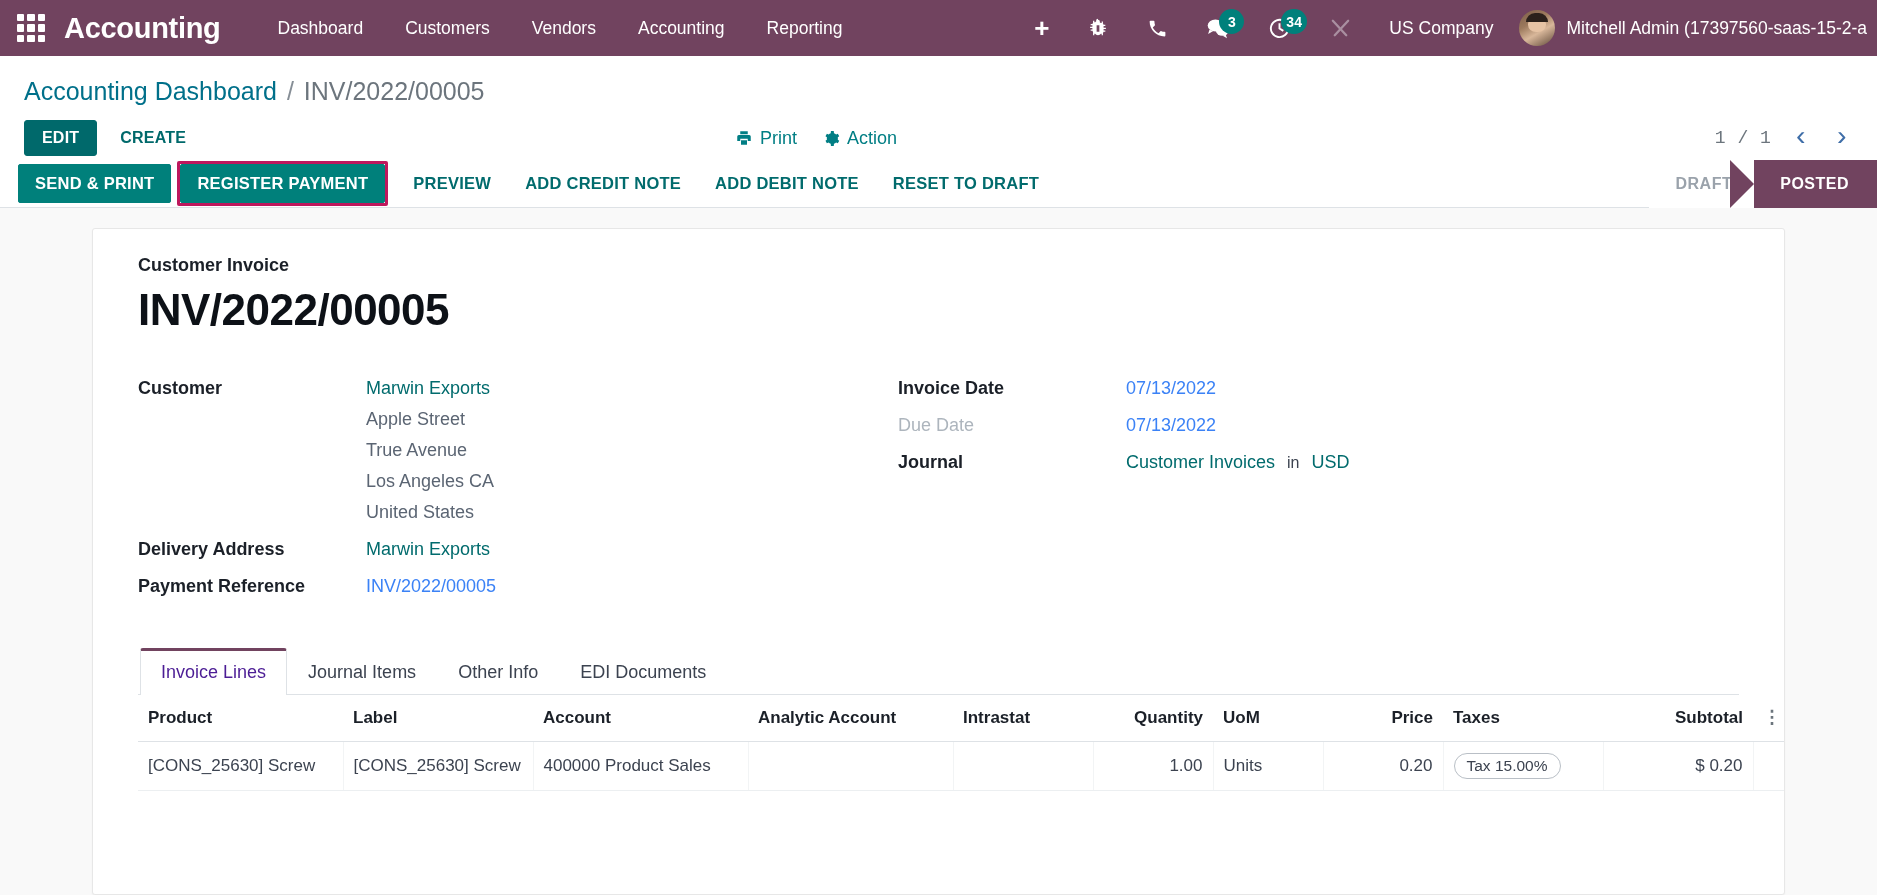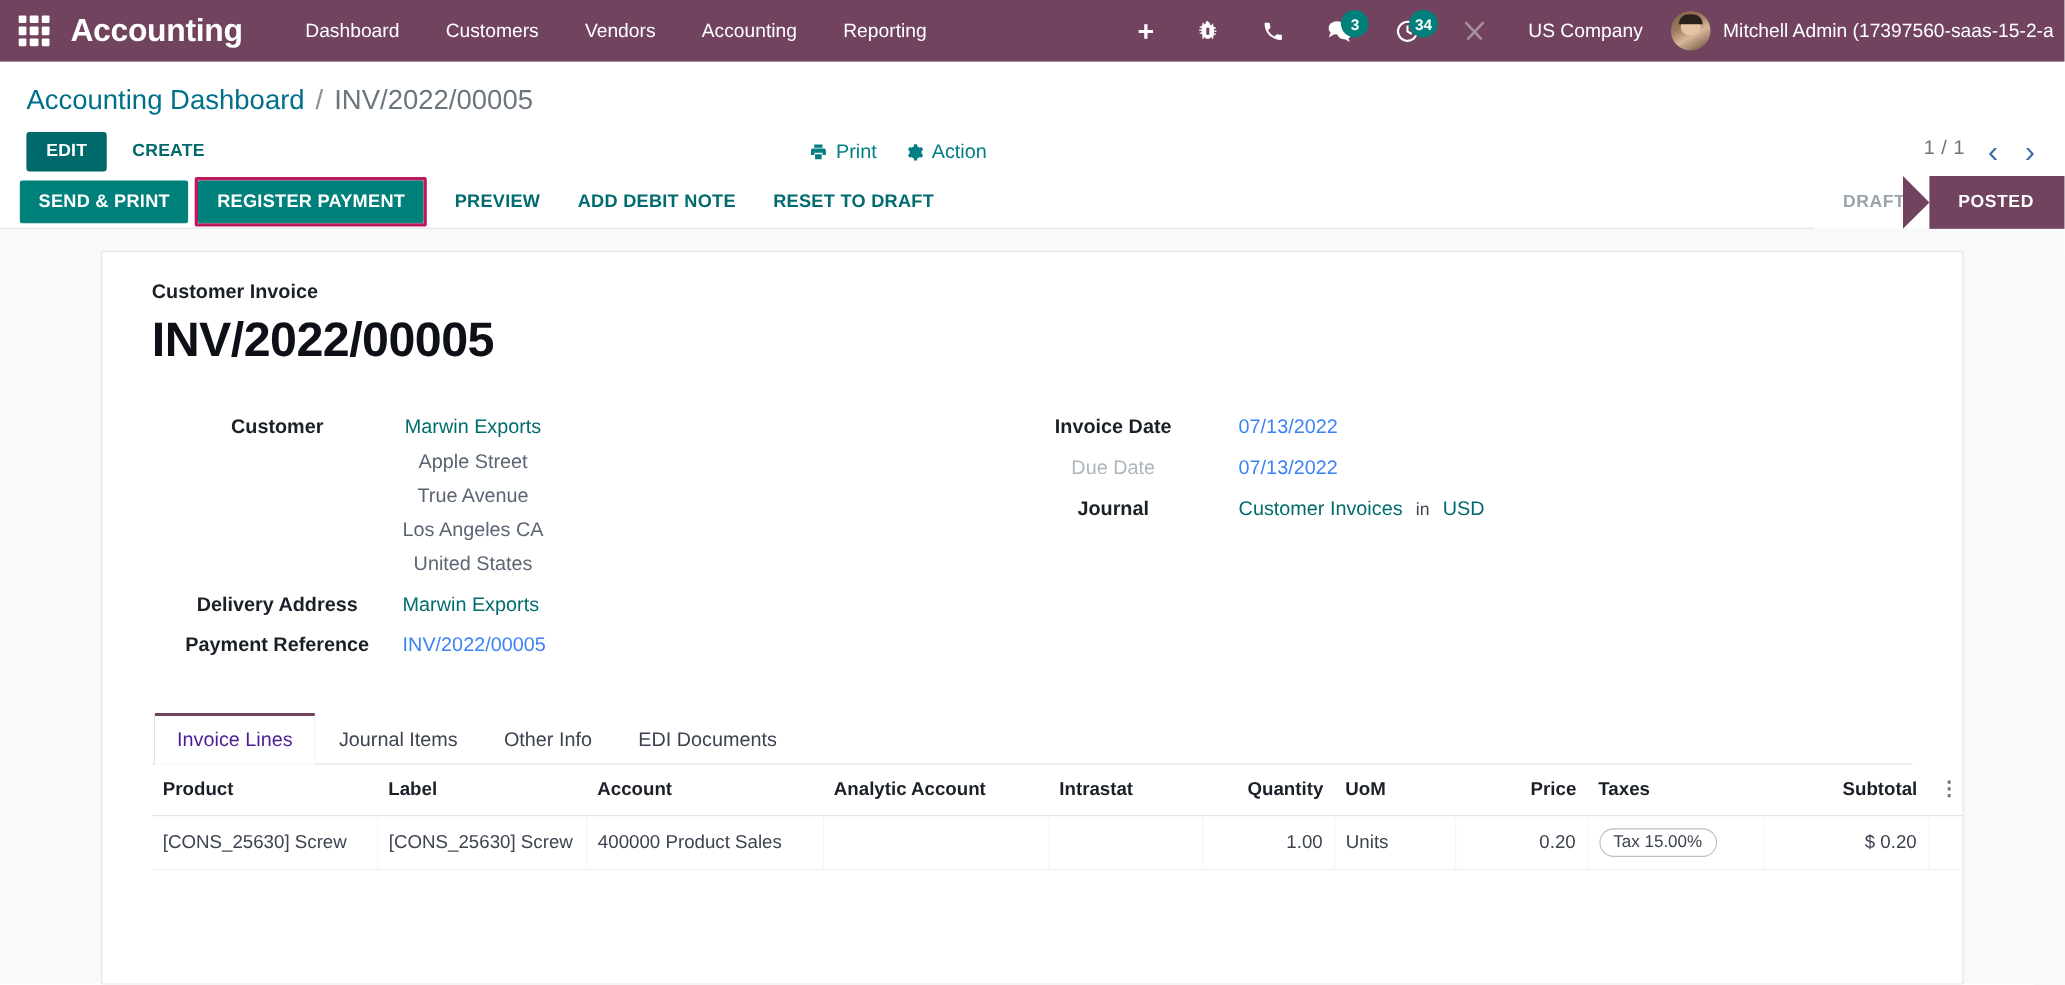--- a/index.html
+++ b/index.html
@@ -181,23 +181,25 @@
     align-items: center;
     gap: 7px;
     color: #017e84;
     font-size: 18px;
     cursor: pointer;
   }
   .cp-dd svg { display: block; }
   .pager {
     margin-left: auto;
     display: flex;
+    align-items: center;
     gap: 18px;
     color: #6c757d;
     font-size: 18px;
+    font-family: Liberation Mono, monospace;
   }
   .pager-value { color: #6c757d; letter-spacing: 0.5px; }
   .pager-btn {
     color: #3f6ea8;
     font-size: 28px;
     line-height: 1;
     cursor: pointer;
     font-weight: 400;
     padding: 0 3px;
   }
@@ -293,21 +295,21 @@
     color: #0d1117;
     letter-spacing: -0.5px;
     margin-bottom: 38px;
   }
   .fields-grid {
     display: flex;
     gap: 0;
   }
   .col-left { width: 760px; flex: none; }
   .col-right { flex: 1; }
-  .frow { display: flex; align-items: flex-start; margin-bottom: 6px; text-align: center; }
+  .frow { display: flex; align-items: flex-start; margin-bottom: 6px; }
   .flabel {
     width: 228px;
     flex: none;
     font-size: 18px;
     font-weight: 700;
     color: #1b2028;
     line-height: 31px;
   }
   .flabel.muted { color: #adb5bd; font-weight: 400; }
   .fvalue {
@@ -510,20 +512,21 @@
 </div>
 
 <div class="statusbar">
   <button class="sb-btn primary">SEND &amp; PRINT</button>
 
   <span class="sb-highlight">
     <button class="sb-btn primary">REGISTER PAYMENT</button>
   </span>
 
   <button class="sb-btn link">PREVIEW</button>
+  <button class="sb-btn link">ADD CREDIT NOTE</button>
   <button class="sb-btn link">ADD DEBIT NOTE</button>
   <button class="sb-btn link">RESET TO DRAFT</button>
 
   <div class="sb-right">
     <div class="stage inactive">DRAFT</div>
     <div class="stage active">POSTED</div>
   </div>
 </div>
 
 <div class="sheet-bg">

